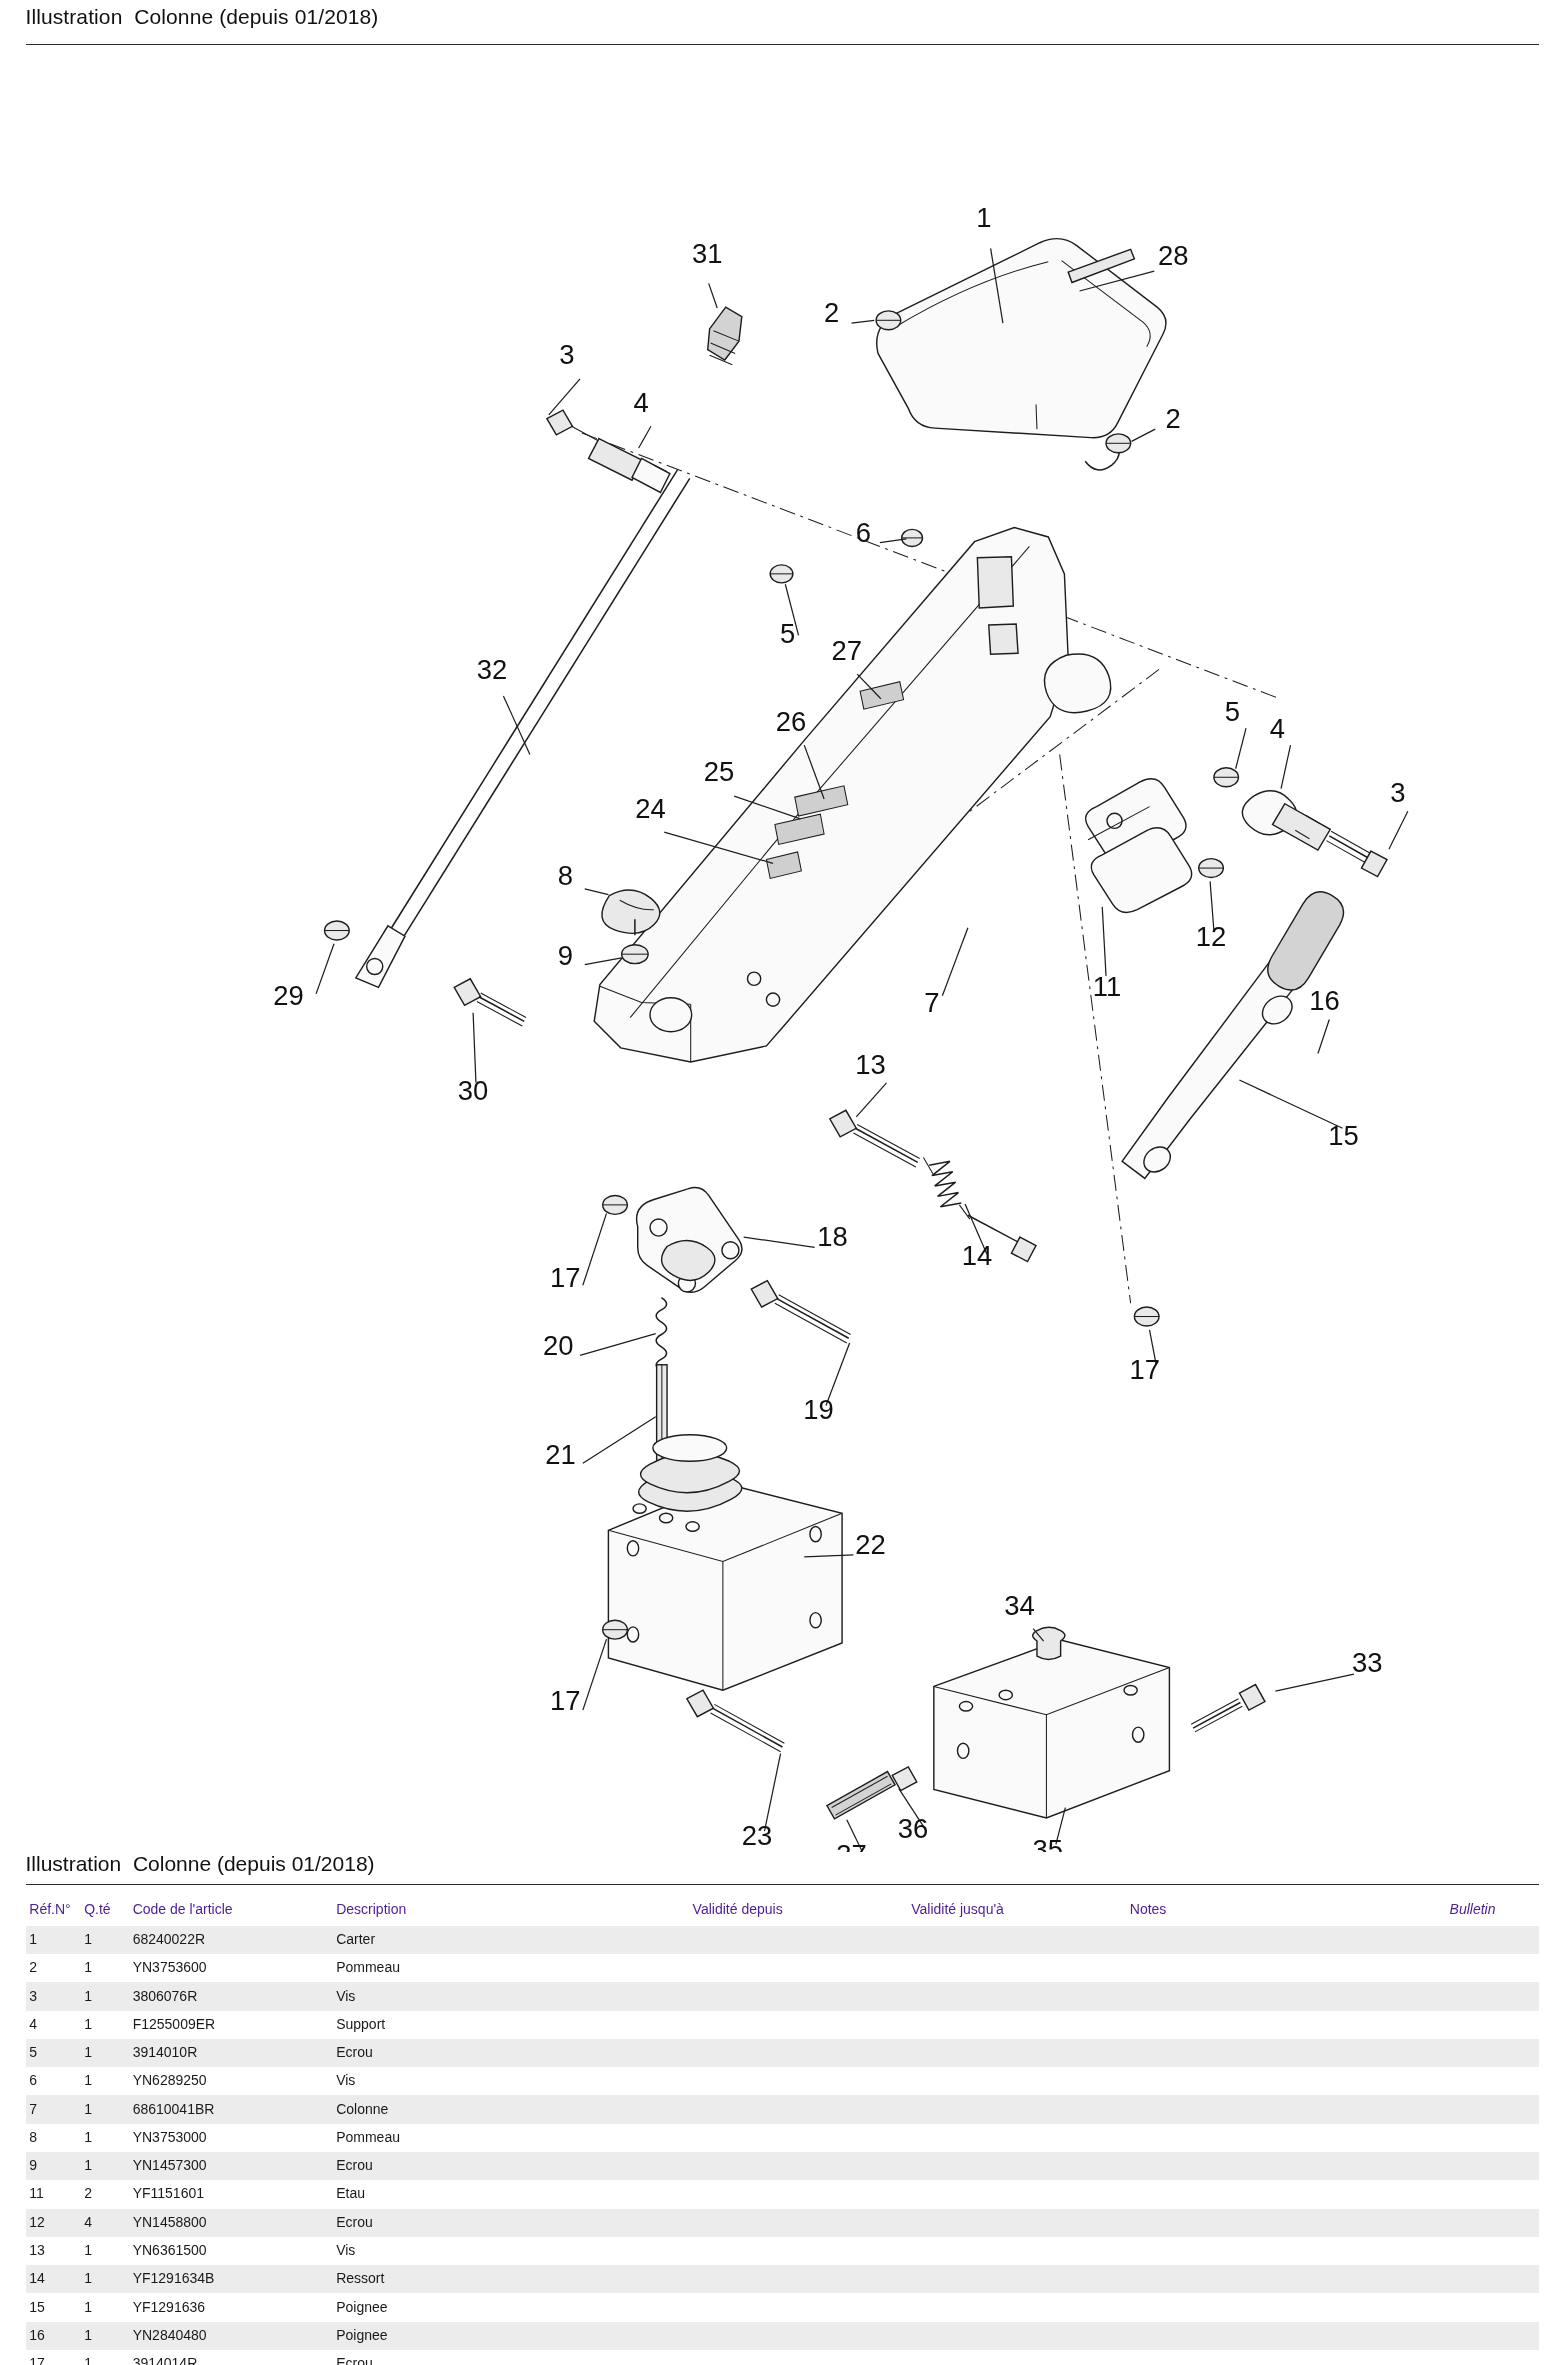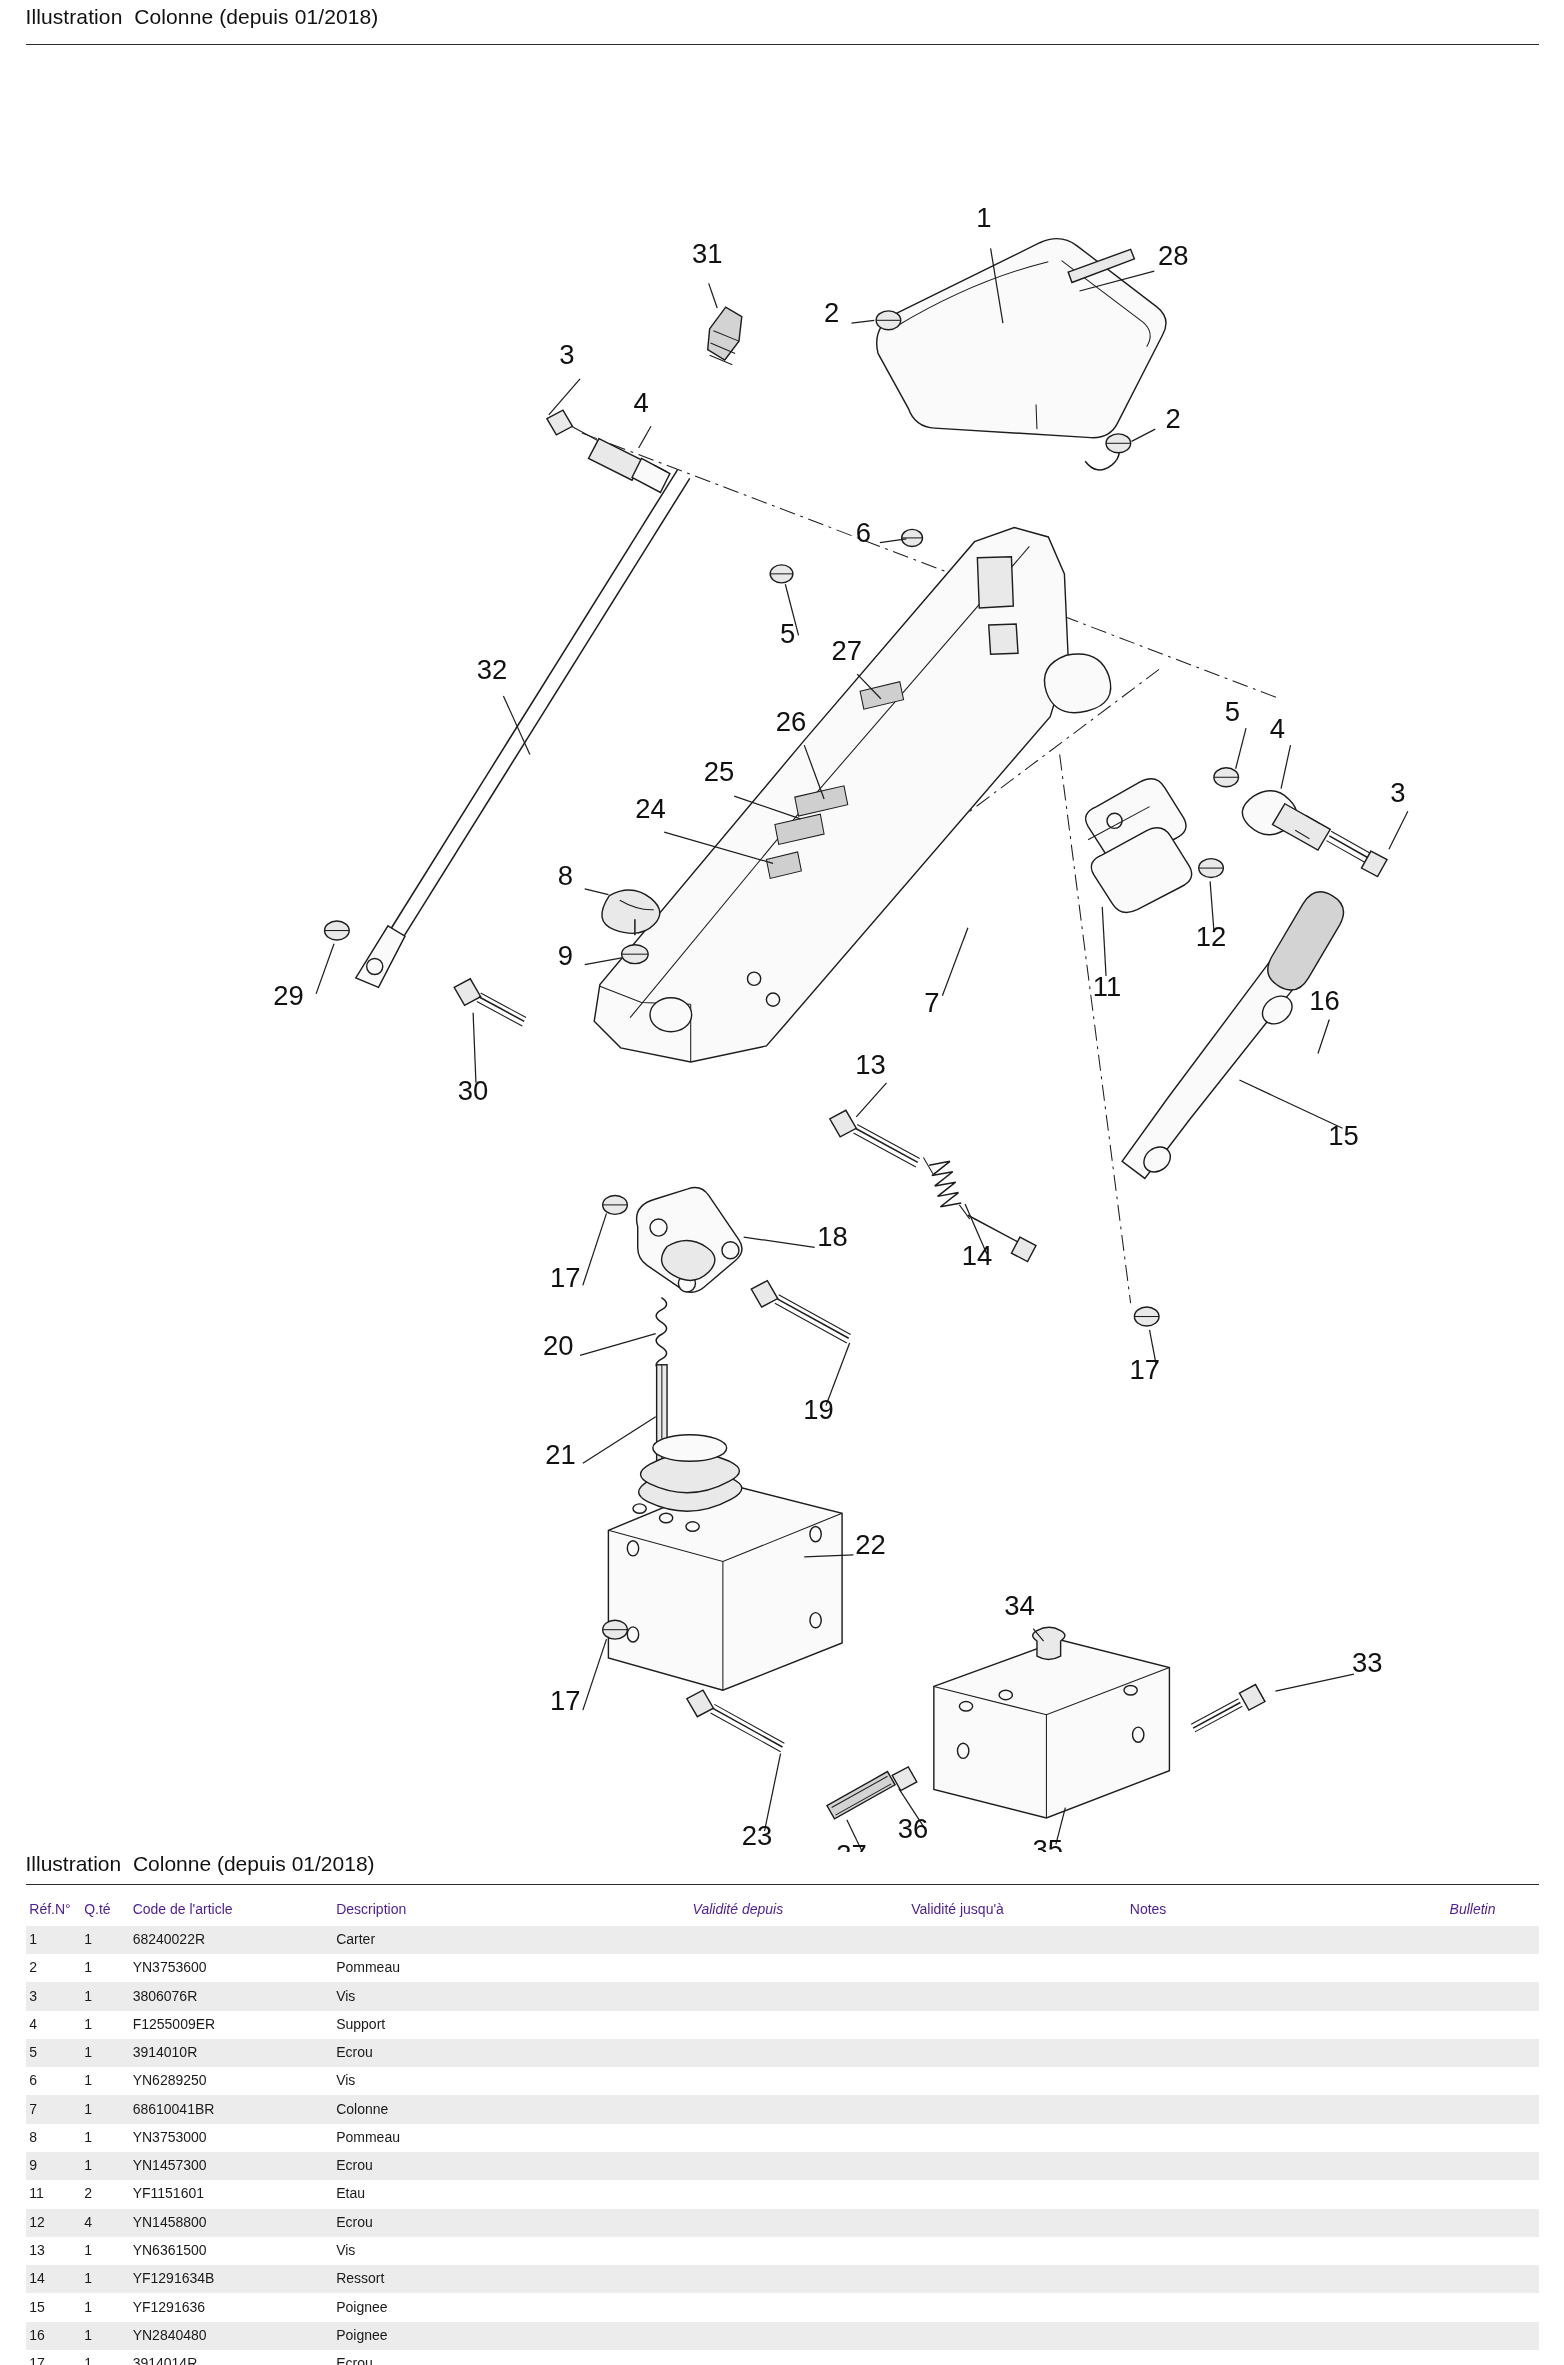--- a/index.html
+++ b/index.html
@@ -85,21 +85,21 @@
     color: #1a1a1a;
     line-height: 1.28;
   }
   table.parts tbody tr.alt td {
     background: #ececec;
   }
   .col-ref   { width: 51px; }
   .col-qty   { width: 45px; }
   .col-code  { width: 189px; }
   .col-desc  { width: 331px; }
-  .col-from  { width: 203px; font-style: italic; }
+  .col-from  { width: 203px; }
   .col-to    { width: 203px; }
   .col-notes { width: 227px; }
   .col-bull  { width: 156px; text-align: right; font-style: italic; }
   table.parts thead th.col-bull { text-align: right; padding-right: 43px;}
   table.parts tbody td.col-bull { text-align: right; padding-right: 43px;}
 
   
 </style>
 </head>
 <body>

